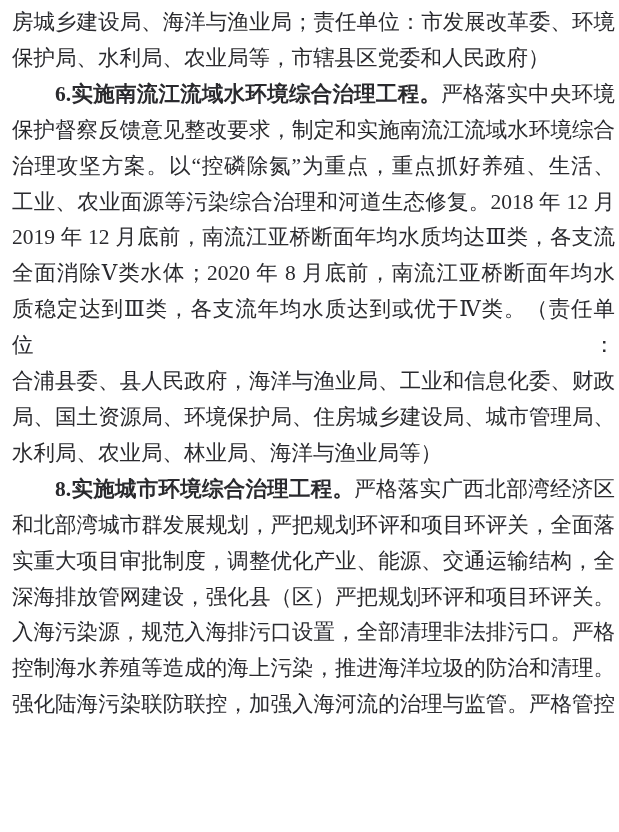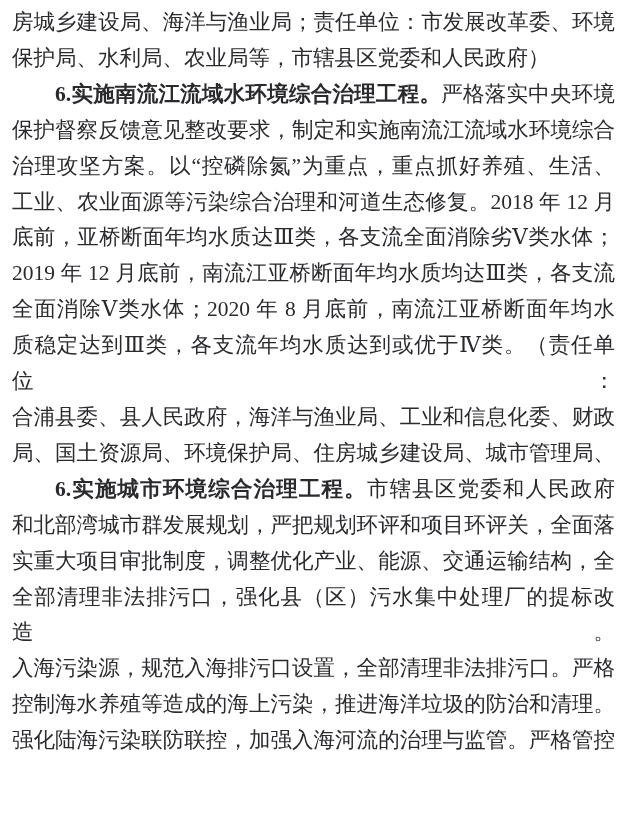--- a/index.html
+++ b/index.html
@@ -40,28 +40,28 @@
 <body style="background: rgb(255, 255, 255);">
 
 <div class="doc">
   <div id="doc-body" style="color: rgb(42, 42, 46);">
       <div class="line"><span>房城乡建设局、海洋与渔业局；责任单位：市发展改革委、环境</span></div>
       <div class="line nojust"><span>保护局、水利局、农业局等，市辖县区党委和人民政府）</span></div>
       <div class="line indent"><span class="bold">6.实施南流江流域水环境综合治理工程。</span><span>严格落实中央环境</span></div>
       <div class="line"><span>保护督察反馈意见整改要求，制定和实施南流江流域水环境综合</span></div>
       <div class="line"><span>治理攻坚方案。以“控磷除氮”为重点，重点抓好养殖、生活、</span></div>
       <div class="line"><span>工业、农业面源等污染综合治理和河道生态修复。2018 年 12 月</span></div>
-      <div class="line"><span>底前，亚桥断面年均水质达Ⅲ类，各支流全面消除劣Ⅴ类水体；</span></div>
       <div class="line"><span>2019 年 12 月底前，南流江亚桥断面年均水质均达Ⅲ类，各支流</span></div>
       <div class="line"><span>全面消除Ⅴ类水体；2020 年 8 月底前，南流江亚桥断面年均水</span></div>
       <div class="line"><span>质稳定达到Ⅲ类，各支流年均水质达到或优于Ⅳ类。（责任单位：</span></div>
       <div class="line"><span>合浦县委、县人民政府，海洋与渔业局、工业和信息化委、财政</span></div>
       <div class="line"><span>局、国土资源局、环境保护局、住房城乡建设局、城市管理局、</span></div>
-      <div class="line indent"><span class="bold">6.实施城市环境综合治理工程。</span><span>市辖县区党委和人民政府</span></div>
+      <div class="line nojust"><span>水利局、农业局、林业局、海洋与渔业局等）</span></div>
+      <div class="line indent"><span class="bold">8.实施城市环境综合治理工程。</span><span>严格落实广西北部湾经济区</span></div>
       <div class="line"><span>和北部湾城市群发展规划，严把规划环评和项目环评关，全面落</span></div>
       <div class="line"><span>实重大项目审批制度，调整优化产业、能源、交通运输结构，全</span></div>
-      <div class="line"><span>全部清理非法排污口，强化县（区）污水集中处理厂的提标改造。</span></div>
+      <div class="line"><span>深海排放管网建设，强化县（区）严把规划环评和项目环评关。</span></div>
       <div class="line"><span>入海污染源，规范入海排污口设置，全部清理非法排污口。严格</span></div>
       <div class="line"><span>控制海水养殖等造成的海上污染，推进海洋垃圾的防治和清理。</span></div>
       <div class="line"><span>强化陆海污染联防联控，加强入海河流的治理与监管。严格管控</span></div>
       <div class="line"></div>
     </div>
 </div>
 
 </body></html>

